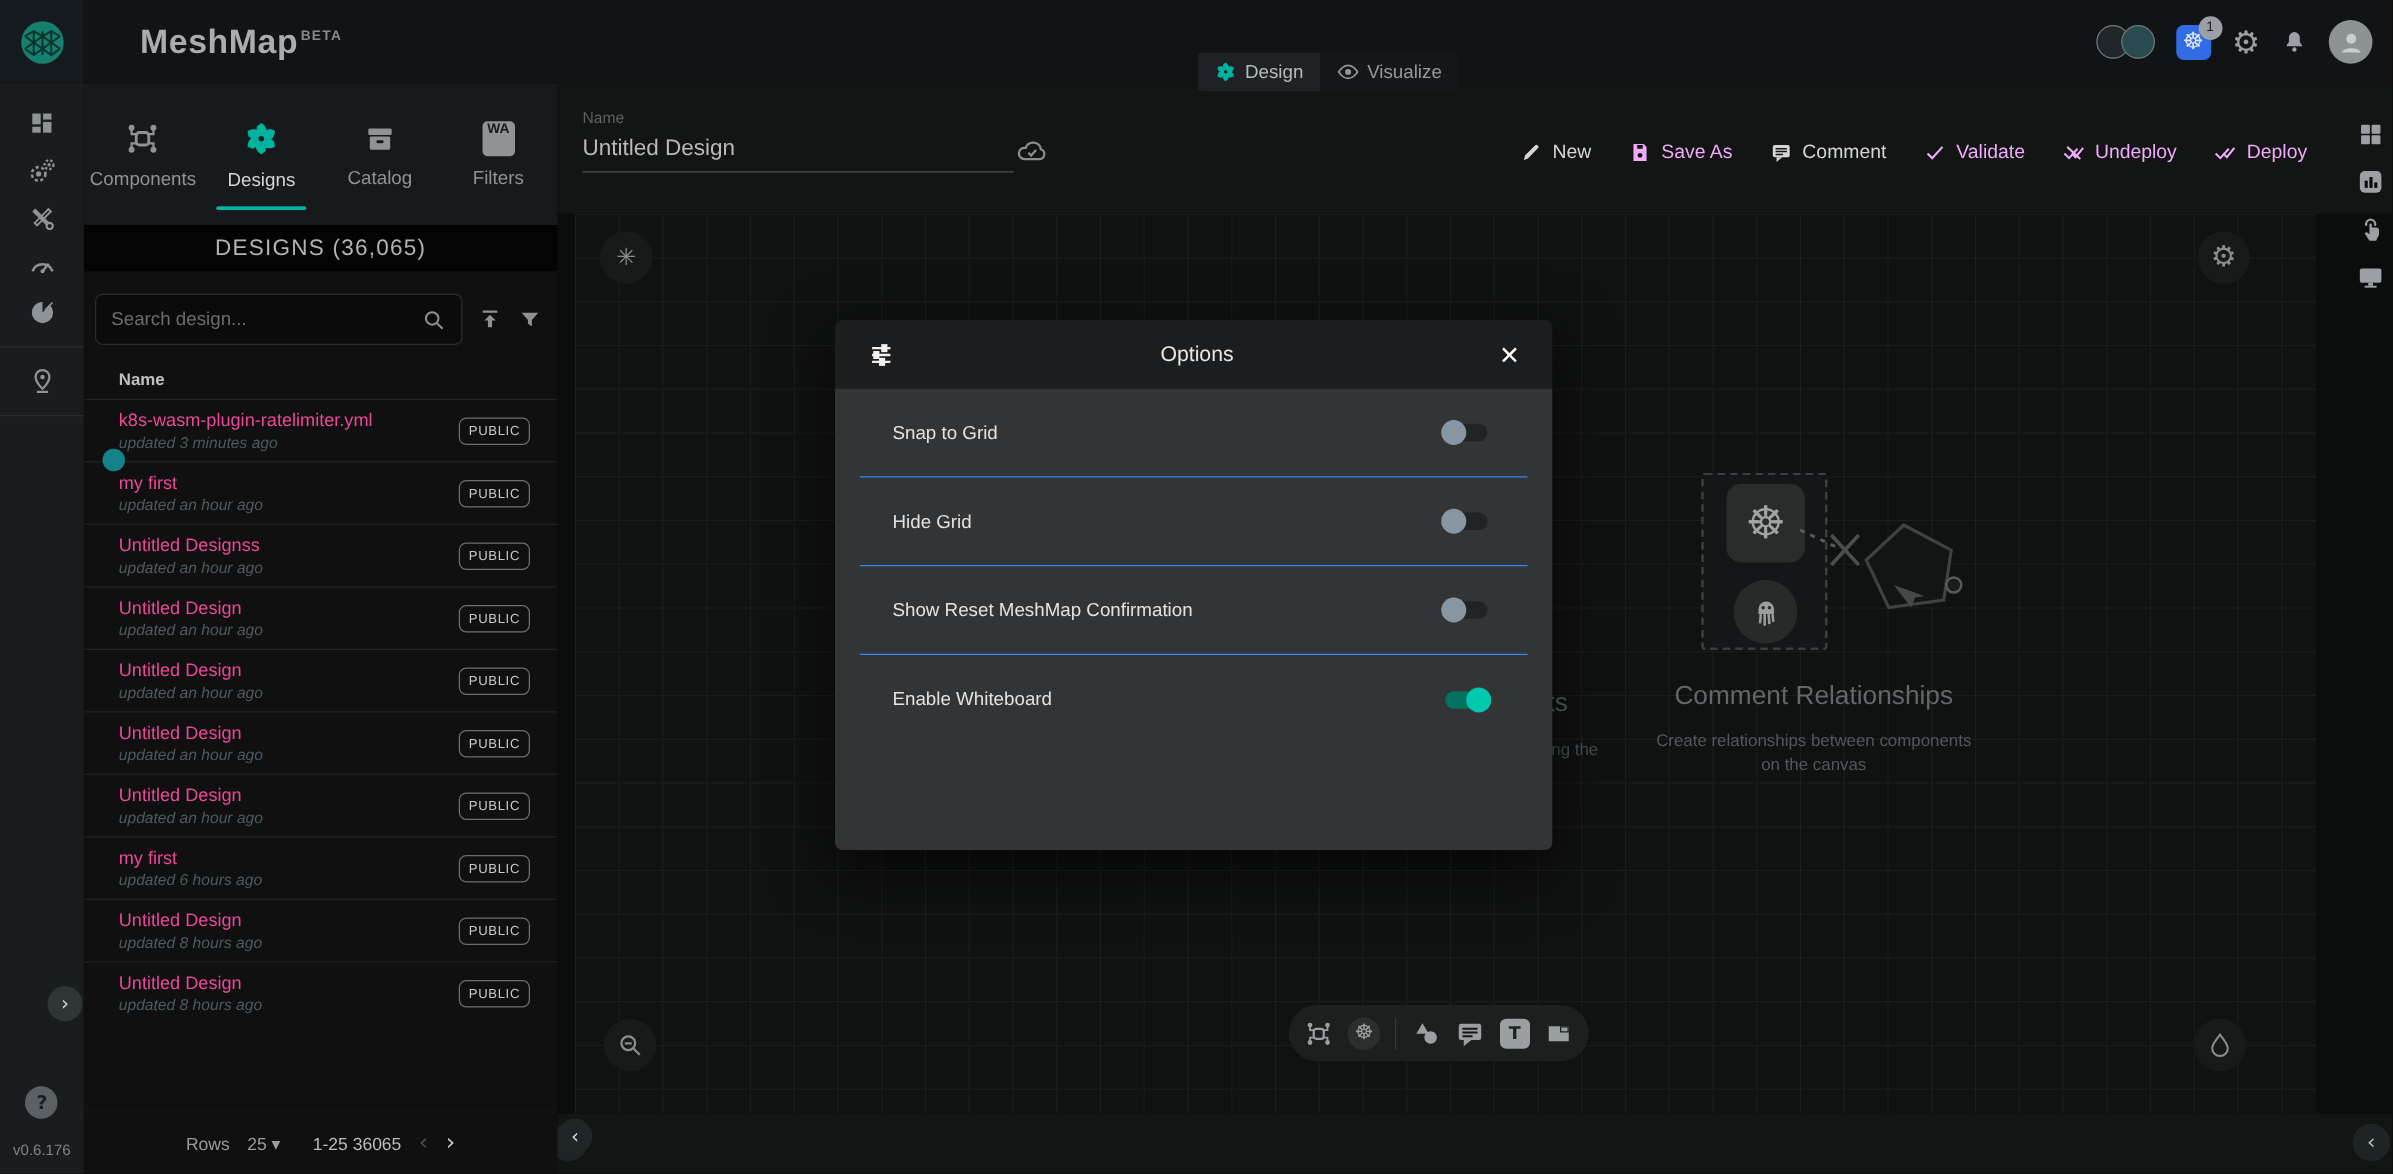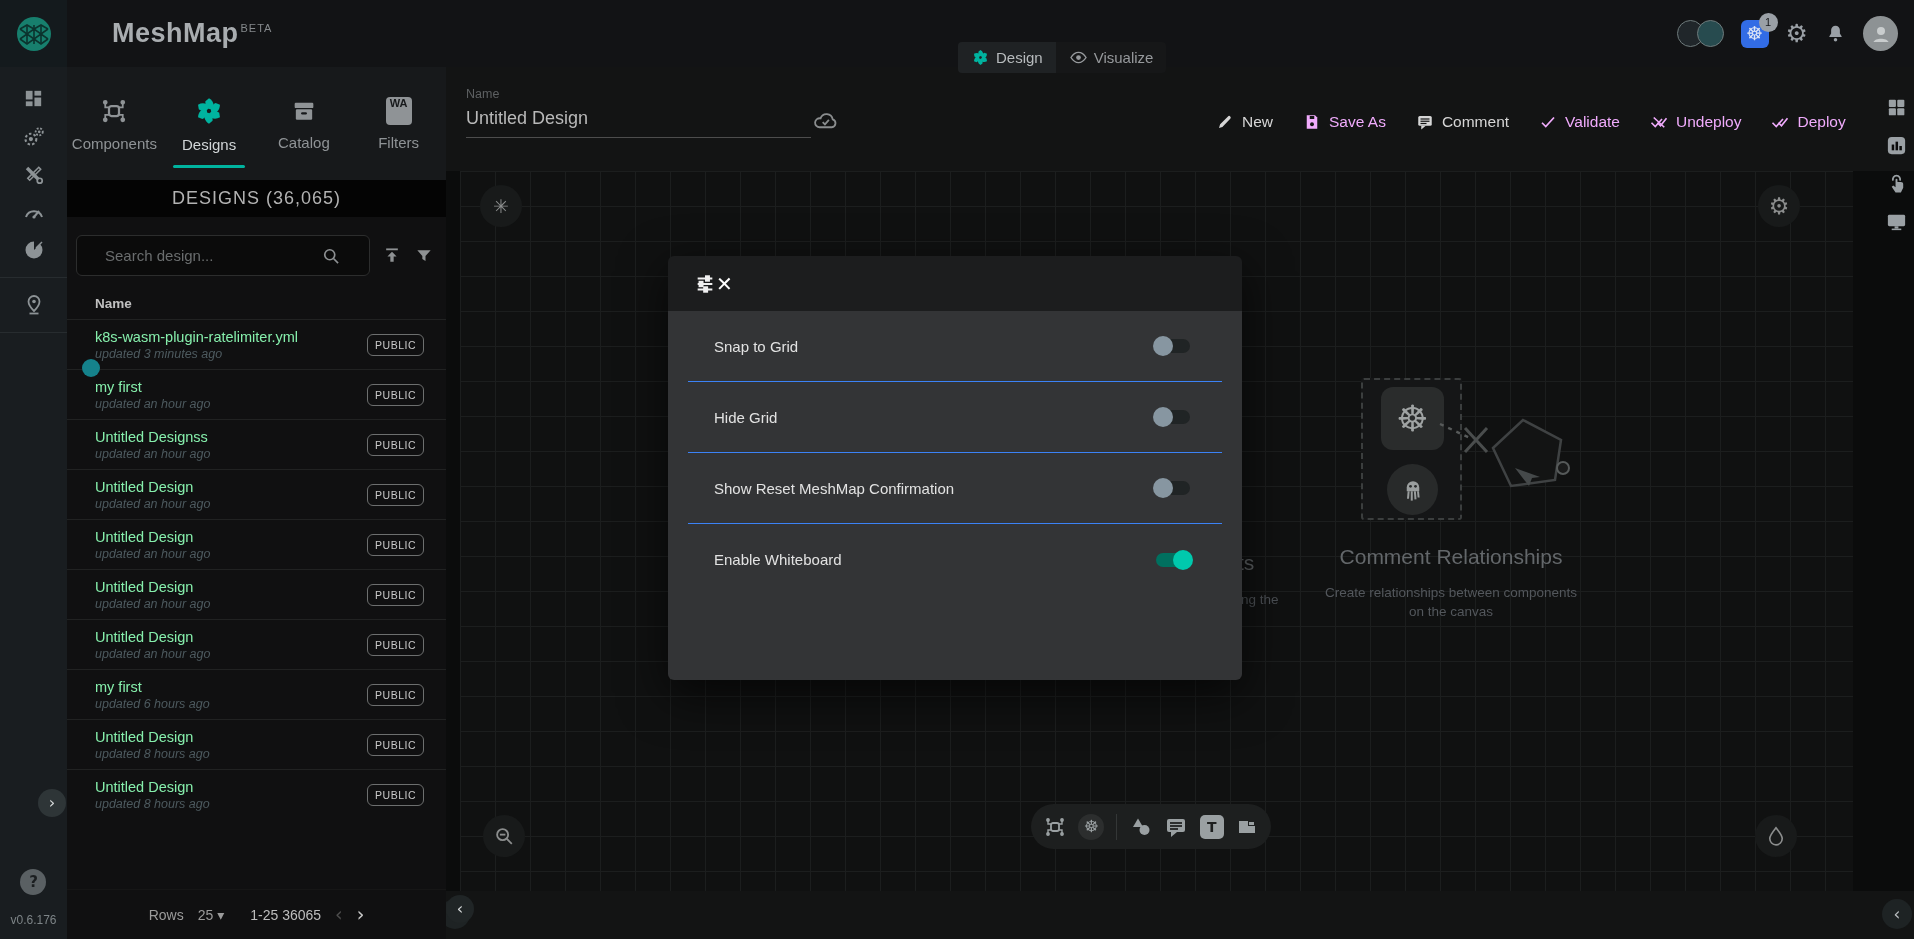--- a/index.html
+++ b/index.html
@@ -6,21 +6,21 @@
   html,body{width:1914px;height:939px;overflow:hidden}
   body{font-family:"Liberation Sans",sans-serif;background:#0a0b0b;color:#c9c9c9}
   .g{font-family:"DejaVu Sans",sans-serif;line-height:1}
   svg{display:block}
   #app{position:relative;width:1914px;height:939px}
 
   
   .header{position:absolute;inset:0 0 auto 0;height:67px;background:#121315;z-index:8;display:flex;align-items:center}
   .logo-cell{width:67px;height:67px;background:#141a1d;display:flex;align-items:center;justify-content:center;flex:none}
   .brand{margin-left:45px;font-size:27px;font-weight:bold;color:#a9adb0;letter-spacing:.5px}
-  .brand sup{font-size:11px;color:#85898c;font-weight:normal;margin-left:2px;letter-spacing:1px}
+  .brand sup{font-size:11px;color:#85898c;font-weight:bold;margin-left:2px;letter-spacing:1px}
   .mode-toggle{position:absolute;left:958px;top:42px;display:flex;background:#161718;border-radius:4px;overflow:hidden}
   .mode{display:flex;align-items:center;gap:6px;padding:6px 13px;font-size:15px;color:#96999c;background:transparent;border:none;cursor:pointer}
   .mode.active{background:#1f2224;color:#b7bbbd}
   .header-right{position:absolute;right:16px;top:0;height:67px;display:flex;align-items:center;gap:17px}
   .avatars{display:flex}
   .avatar{width:27px;height:27px;border-radius:50%;border:1px solid #6e7a7b;background:#20262a}
   .avatar+.avatar{margin-left:-7px;background:#274b4f}
   .k8s-wrap{position:relative}
   .k8s-hex{width:28px;height:28px;border-radius:6px;background:#326CE5;display:flex;align-items:center;justify-content:center;color:#dfe6f5;font-size:19px;transform:rotate(0deg)}
   .k8s-badge{position:absolute;top:-7px;right:-9px;width:19px;height:19px;border-radius:50%;background:#9aa0a6;color:#17191b;font-size:11px;display:flex;align-items:center;justify-content:center}
@@ -40,28 +40,28 @@
   
   .sidebar{position:absolute;top:67px;left:67px;bottom:0;width:379px;background:#101011;z-index:6;display:flex;flex-direction:column}
   .tabs{height:113px;background:#17191b;display:flex}
   .tab{flex:1;display:flex;flex-direction:column;align-items:center;justify-content:center;gap:9px;color:#8f9396;font-size:15px;position:relative;cursor:pointer}
   .tab .ticn{color:#8f9396}
   .tab.active{color:#d2d6d8}
   .tab.active::after{content:"";position:absolute;left:12%;right:12%;bottom:12px;height:3px;border-radius:2px;background:#00B39F}
   .wa-box{width:26px;height:28px;border-radius:4px;background:#8f9396;color:#17191b;display:flex;align-items:flex-end;justify-content:center;font-size:11px;font-weight:bold;padding-bottom:16px}
   .count-bar{height:37px;background:#040404;display:flex;align-items:center;justify-content:center;font-size:18px;letter-spacing:1px;color:#b3b3b3}
   .search-row{display:flex;align-items:center;gap:12px;padding:18px 12px 8px 9px}
-  .search-box{width:302px;height:41px;border:1px solid #2c2d2d;border-radius:6px;background:#0b0b0b;display:flex;align-items:center;padding:0 28px;gap:8px}
+  .search-box{width:302px;height:41px;border:1px solid #2c2d2d;border-radius:6px;background:#0b0b0b;display:flex;align-items:center;padding:0 12px;gap:8px}
   .search-box input{flex:1;background:transparent;border:none;outline:none;color:#bdbdbd;font-size:15px}
   .search-box input::placeholder{color:#6a6d6e}
   .side-ic{color:#8e9193;cursor:pointer}
   .col-header{padding:12px 0 8px 28px;font-size:13.5px;font-weight:bold;color:#c0c0c0}
   .rowlist{flex:1;overflow:hidden}
   .listrow{height:50px;display:flex;align-items:center;justify-content:space-between;padding:0 22px 0 28px;border-top:1px solid #212222;cursor:pointer;position:relative}
-  .row-name{font-size:14.5px;color:#86efac;margin-bottom:2px}
+  .row-name{font-size:14.5px;color:#ec4899;margin-bottom:2px}
   .row-sub{font-size:12.5px;color:#4d5a5f;font-style:italic}
   .badge{border:1px solid #6d6f6f;border-radius:6px;padding:4px 7px;font-size:10.5px;color:#c9c9c9;letter-spacing:.5px;flex:none}
   .peek{position:absolute;left:15px;bottom:-8px;width:18px;height:18px;border-radius:50%;background:#15828b;z-index:2}
   .pager{height:50px;display:flex;align-items:center;justify-content:center;gap:14px;font-size:14px;color:#9b9b9b;border-top:1px solid #161616}
   .pager .range{color:#bdbdbd;margin-left:12px}
   .pager .pgbtn{font-size:19px;color:#c7c7c7;cursor:pointer}
   .pager .pgbtn.disabled{color:#4c4c4c}
   .knob-circle{position:absolute;width:28px;height:28px;border-radius:50%;background:#2e3537;color:#d6d9da;display:flex;align-items:center;justify-content:center;font-size:16px;z-index:9;cursor:pointer}
 
   
@@ -731,20 +731,21 @@
       </span>
   </div>
 
   <div class="modal">
     <div class="modal-head">
       <span style="color:#f0f0f0">
           <svg width="22" height="22">
             <use href="#i-tune"></use>
           </svg>
         </span>
+      <span class="modal-title">Options</span>
       <span class="modal-close g">✕</span>
     </div>
     <div class="modal-body">
       <div class="opt-row">
         <span class="opt-label">Snap to Grid</span>
         <span class="switch">
             <span class="kn"></span>
           </span>
       </div>
       <div class="opt-row">

